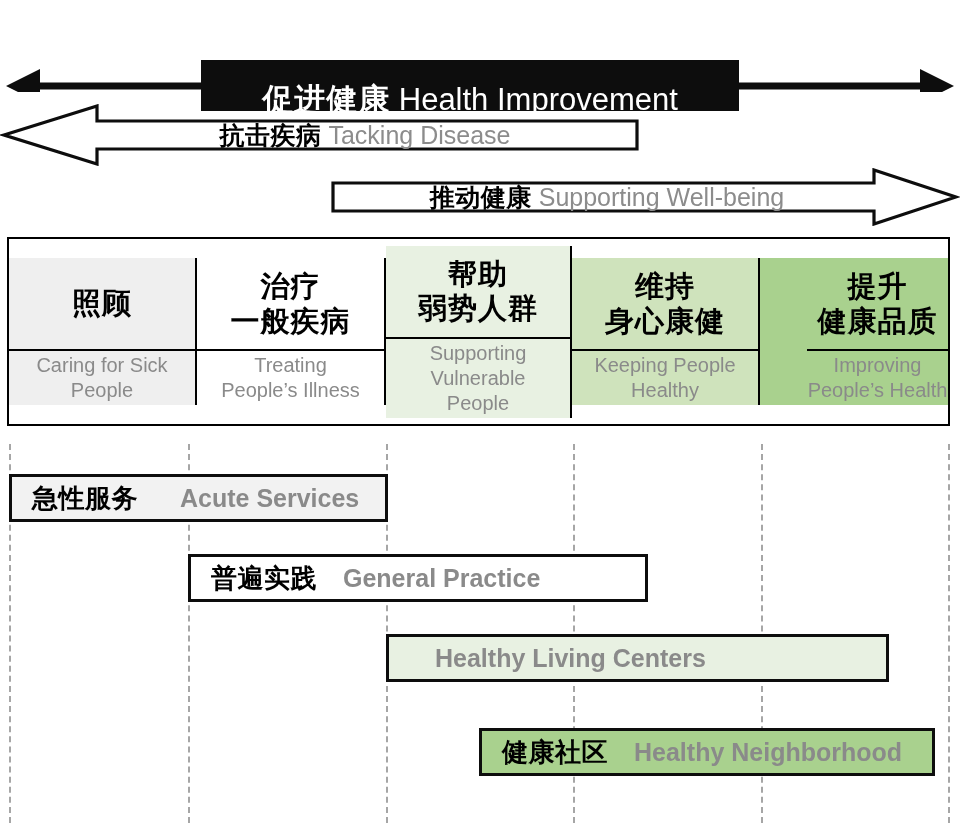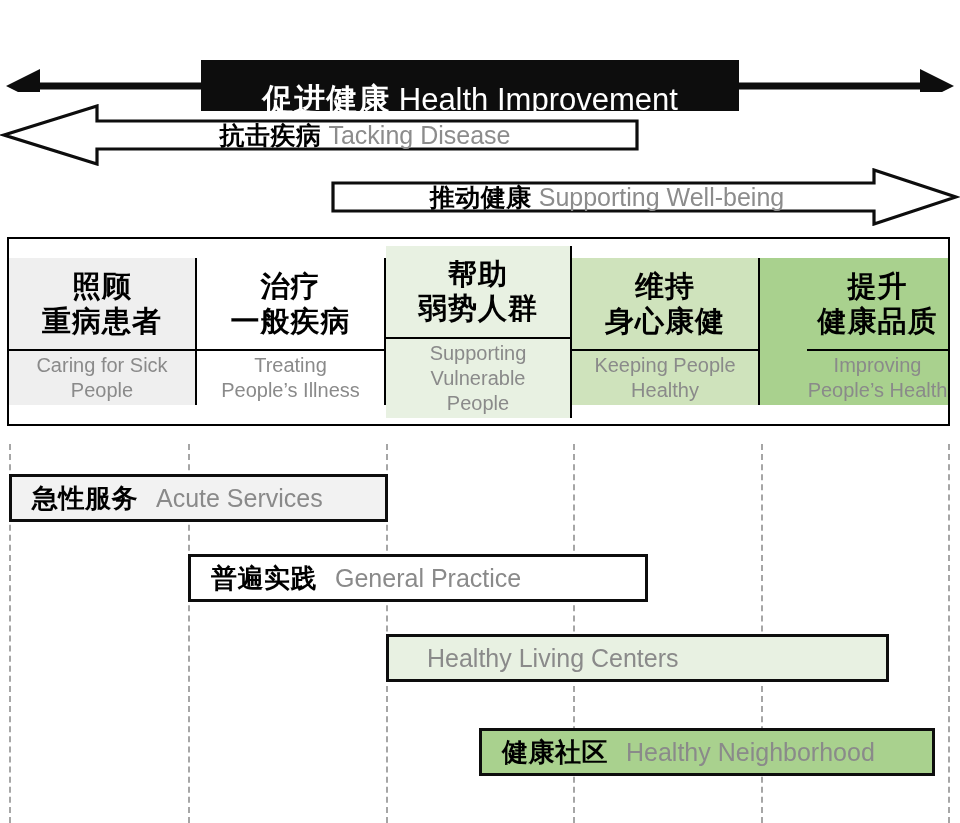--- a/index.html
+++ b/index.html
@@ -159,21 +159,22 @@
     font-size: 26px;
     font-weight: bold;
     color: #000000;
     letter-spacing: 0.5px;
     white-space: nowrap;
   }
   .svcbar .s-en {
     font-size: 25px;
     color: #8a8a8a;
     white-space: nowrap;
-    margin-left: 18px;
+    margin-left: 26px;
+    font-weight: bold;
   }
 </style>
 </head>
 <body>
 
 <div id="canvas">
 
   <div class="band1">
     <svg class="line-arrow" width="960" height="62" viewBox="0 0 960 62">
       <line x1="26" y1="56" x2="934" y2="56" stroke="#0d0d0d" stroke-width="7"></line>
@@ -206,21 +207,20 @@
       <span class="ba-cn">抗击疾病</span>
         <span>&nbsp;</span>
         <span class="ba-en">Tacking Disease</span>
     </div>
   </div>
 
   <div class="matrix" id="matrix">
       <div class="mcol" style="width: 189px; background: rgb(239, 239, 239);">
         <div class="cn-cell">
           <div class="ln">照顾</div>
-          <div class="ln">重病患者</div>
         </div>
         <div class="en-cell">
           <div class="ln">Caring for Sick</div>
           <div class="ln">People</div>
         </div>
       </div>
       <div class="mcol" style="width: 190px; background: rgb(255, 255, 255);">
         <div class="cn-cell">
           <div class="ln">治疗</div>
           <div class="ln">一般疾病</div>
@@ -266,21 +266,21 @@
   <div id="guides">
       <div class="guide" style="left: 9px; border-left-color: rgb(166, 166, 166);"></div>
       <div class="guide" style="left: 188px; border-left-color: rgb(166, 166, 166);"></div>
       <div class="guide" style="left: 386px; border-left-color: rgb(166, 166, 166);"></div>
       <div class="guide" style="left: 573px; border-left-color: rgb(166, 166, 166);"></div>
       <div class="guide" style="left: 761px; border-left-color: rgb(166, 166, 166);"></div>
       <div class="guide" style="left: 948px; border-left-color: rgb(166, 166, 166);"></div>
     </div>
 
   <div id="bars">
-      <div class="svcbar" style="left: 9px; top: 474px; width: 379px; background: rgb(242, 242, 242);">
+      <div class="svcbar" style="left: 9px; top: 474px; width: 379px; background: rgb(242, 242, 242); gap: 16px;">
         <span class="s-cn">急性服务</span>
         <span class="s-en">Acute Services</span>
       </div>
       <div class="svcbar" style="left: 188px; top: 554px; width: 460px; background: rgb(255, 255, 255);">
         <span class="s-cn">普遍实践</span>
         <span class="s-en">General Practice</span>
       </div>
       <div class="svcbar" style="left: 386px; top: 634px; width: 503px; background: rgb(232, 241, 226);">
         <span class="s-en">Healthy Living Centers</span>
       </div>

